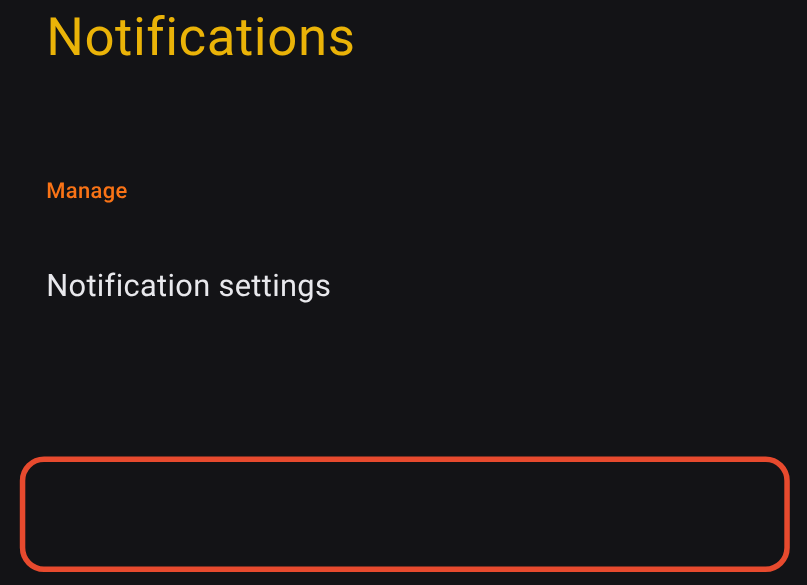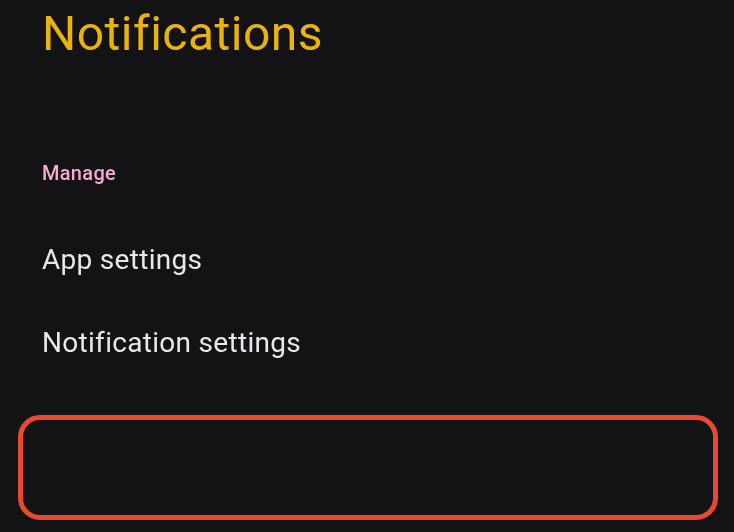--- a/index.html
+++ b/index.html
@@ -19,21 +19,21 @@
     .page-title {
       font-size: 48px;
       font-weight: 400;
       color: #eab308;
       padding: 5px 0 0 42px;
       letter-spacing: 0.5px;
     }
     .section-header {
       font-size: 20px;
       font-weight: 500;
-      color: #f9a8d4;
+      color: #f97316;
       padding: 99px 0 0 42px;
       letter-spacing: 0.3px;
     }
     .settings-item {
       padding: 0 42px;
       cursor: pointer;
     }
     .settings-item-1 {
       margin-top: 58px;
     }
@@ -66,20 +66,19 @@
     }
   </style>
 </head>
 <body>
 
 <h1 class="page-title">Notifications</h1>
 
 <div class="section-header">Manage</div>
 
 <div class="settings-item settings-item-1">
-  <div class="item-title">App settings</div>
 </div>
 
 <div class="settings-item settings-item-2">
   <div class="item-title">Notification settings</div>
 </div>
 
 <div class="highlight-box"></div>
 
 </body></html>

